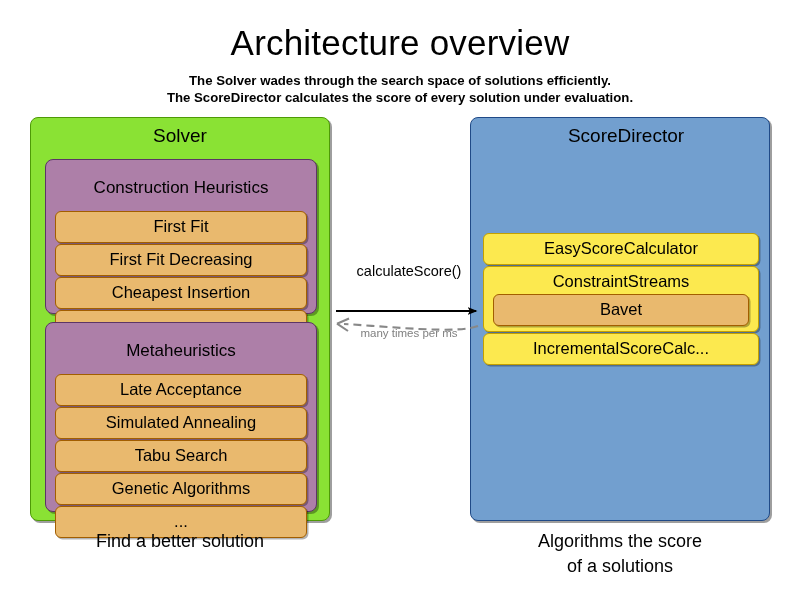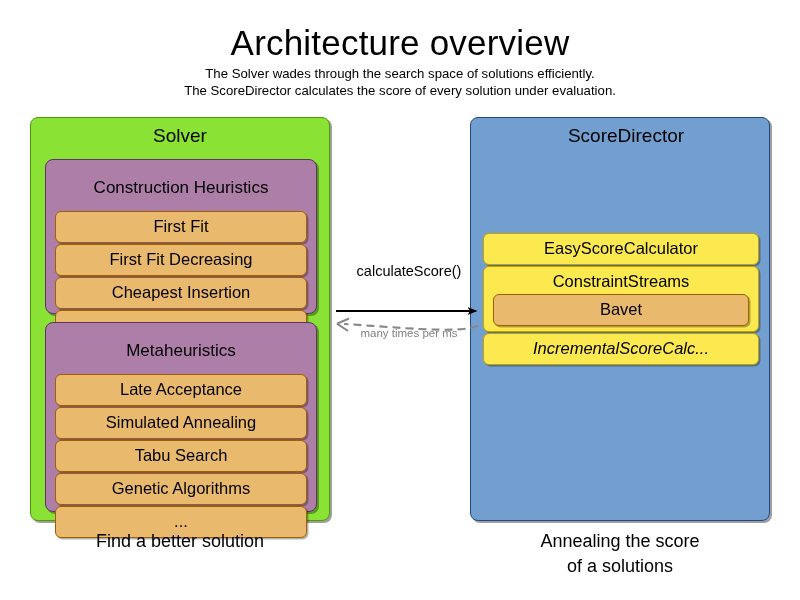--- a/index.html
+++ b/index.html
@@ -27,21 +27,21 @@
   #title {
     font-size: 35px;
     line-height: 42px;
     font-weight: normal;
     letter-spacing: 0.2px;
   }
   .subtitle {
     font-size: 13.2px;
     line-height: 17px;
   }
-  #subtitle-block { margin-top: 1px; }
+  #subtitle-block { margin-top: 8px; font-weight: bold; }
 
   
   .panel {
     position: absolute;
     border-radius: 8px;
     box-sizing: border-box;
     box-shadow: 2px 2px 0 rgba(0,0,0,0.38);
   }
   .panel-title {
     text-align: center;
@@ -117,21 +117,21 @@
     background: #FCE94F;
     border: 1.4px solid #C4A000;
     border-radius: 6px;
     text-align: center;
     font-size: 16.5px;
     line-height: 19px;
     padding: 5px 0 6px 0;
     margin-bottom: 1px;
     box-shadow: 1.5px 1.5px 0 rgba(0,0,0,0.30);
   }
-  .sd-box:last-child { margin-bottom: 12px; font-style: italic; }
+  .sd-box:last-child { margin-bottom: 12px; }
   .sd-nested {
     padding-bottom: 5px;
   }
   .nested-item {
     margin: 3px 9px 0 9px;
     background: #E9B96E;
     border: 1.4px solid #A25E00;
     border-radius: 6px;
     text-align: center;
     font-size: 16.5px;
@@ -247,15 +247,15 @@
 
     <line x1="0" y1="25" x2="140" y2="25" stroke="#000000" stroke-width="2.2" marker-end="url(#solid-head)"></line>
 
     <path d="M142,40 C120,48 60,41 8,38" fill="none" stroke="#888888" stroke-width="2.1" stroke-dasharray="8,5"></path>
     <path d="M1,37.7 L13,32.5 M1,37.7 L12,45" fill="none" stroke="#888888" stroke-width="2.1" stroke-linecap="butt"></path>
   </svg>
 </div>
 
 <div class="caption" id="caption-left">Find a better solution</div>
 <div class="caption" id="caption-right">
-  <div>Annealing the score</div>
+  <div>Algorithms the score</div>
   <div>of a solutions</div>
 </div>
 
 </body></html>

